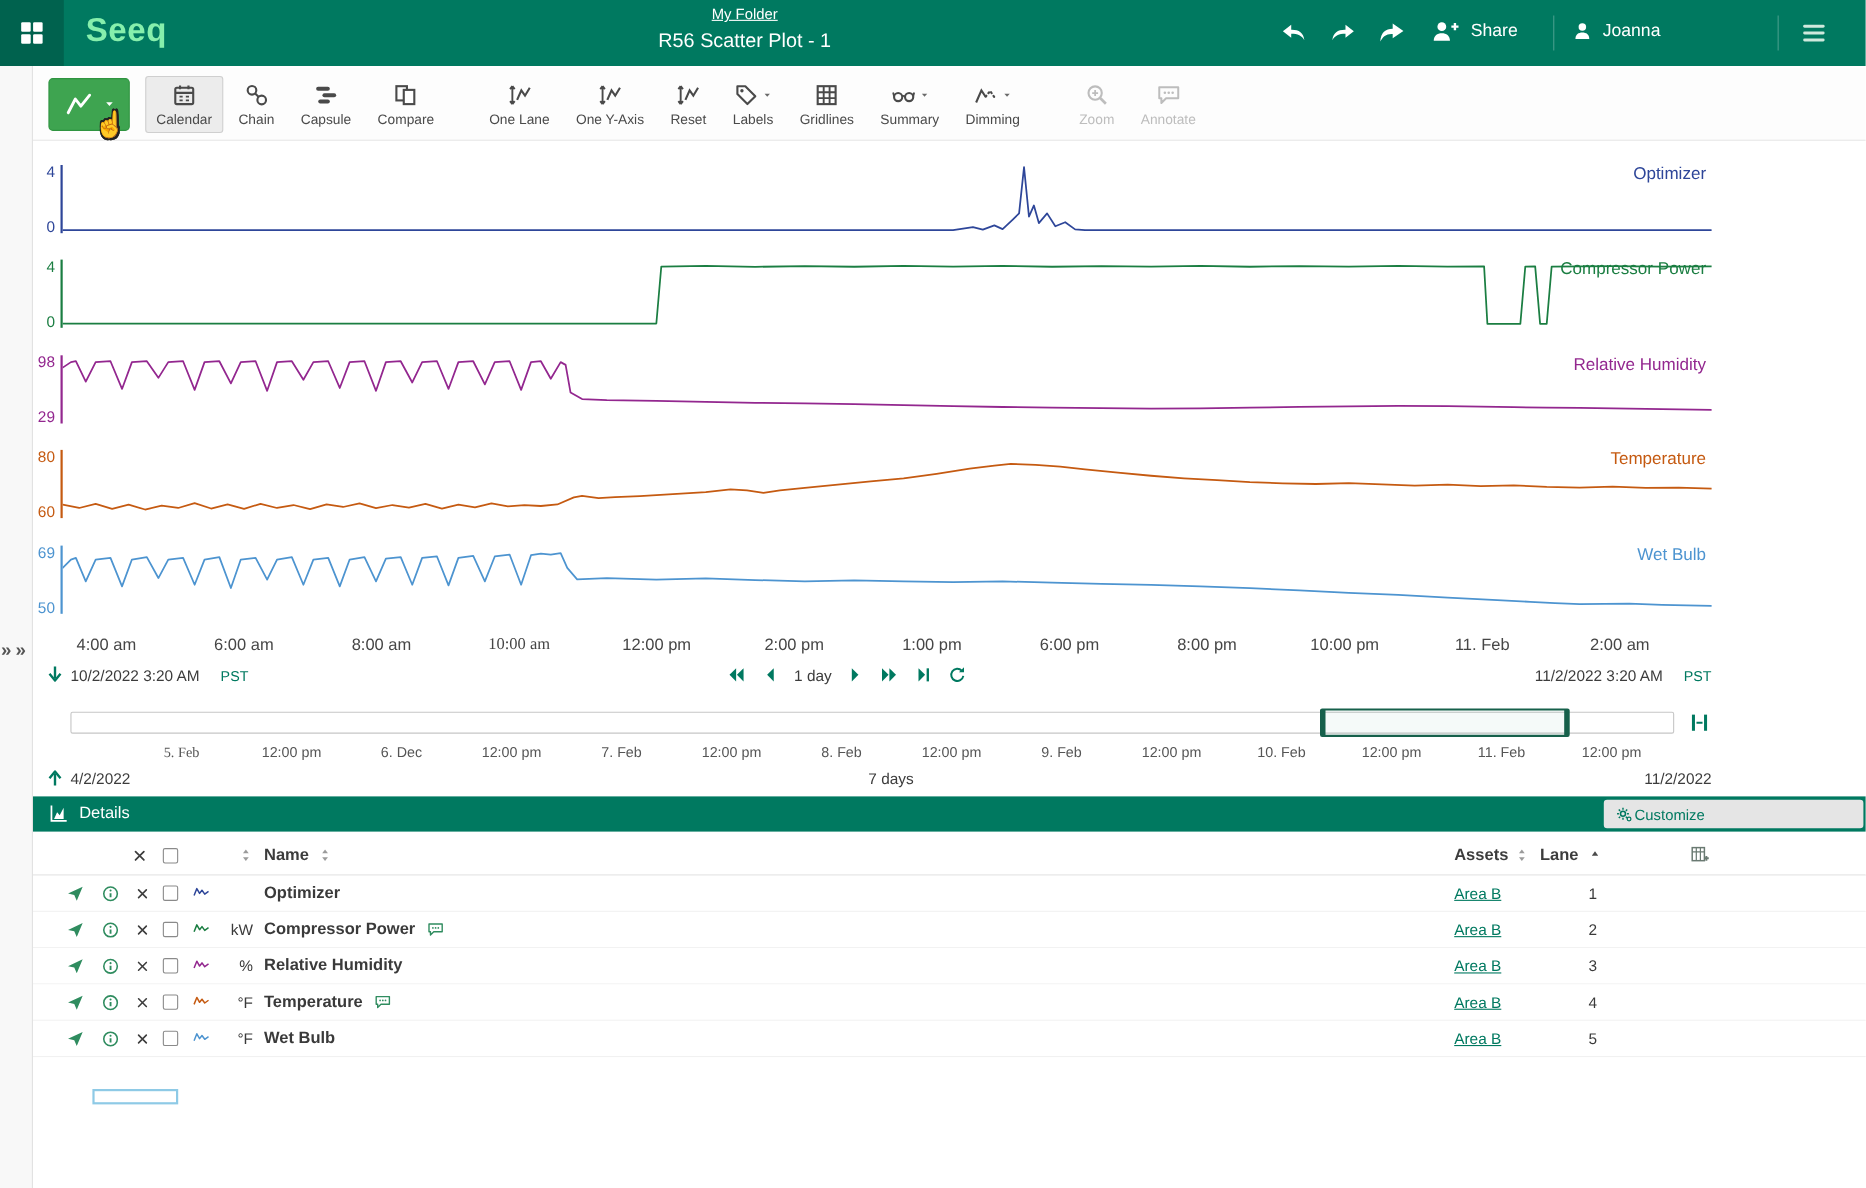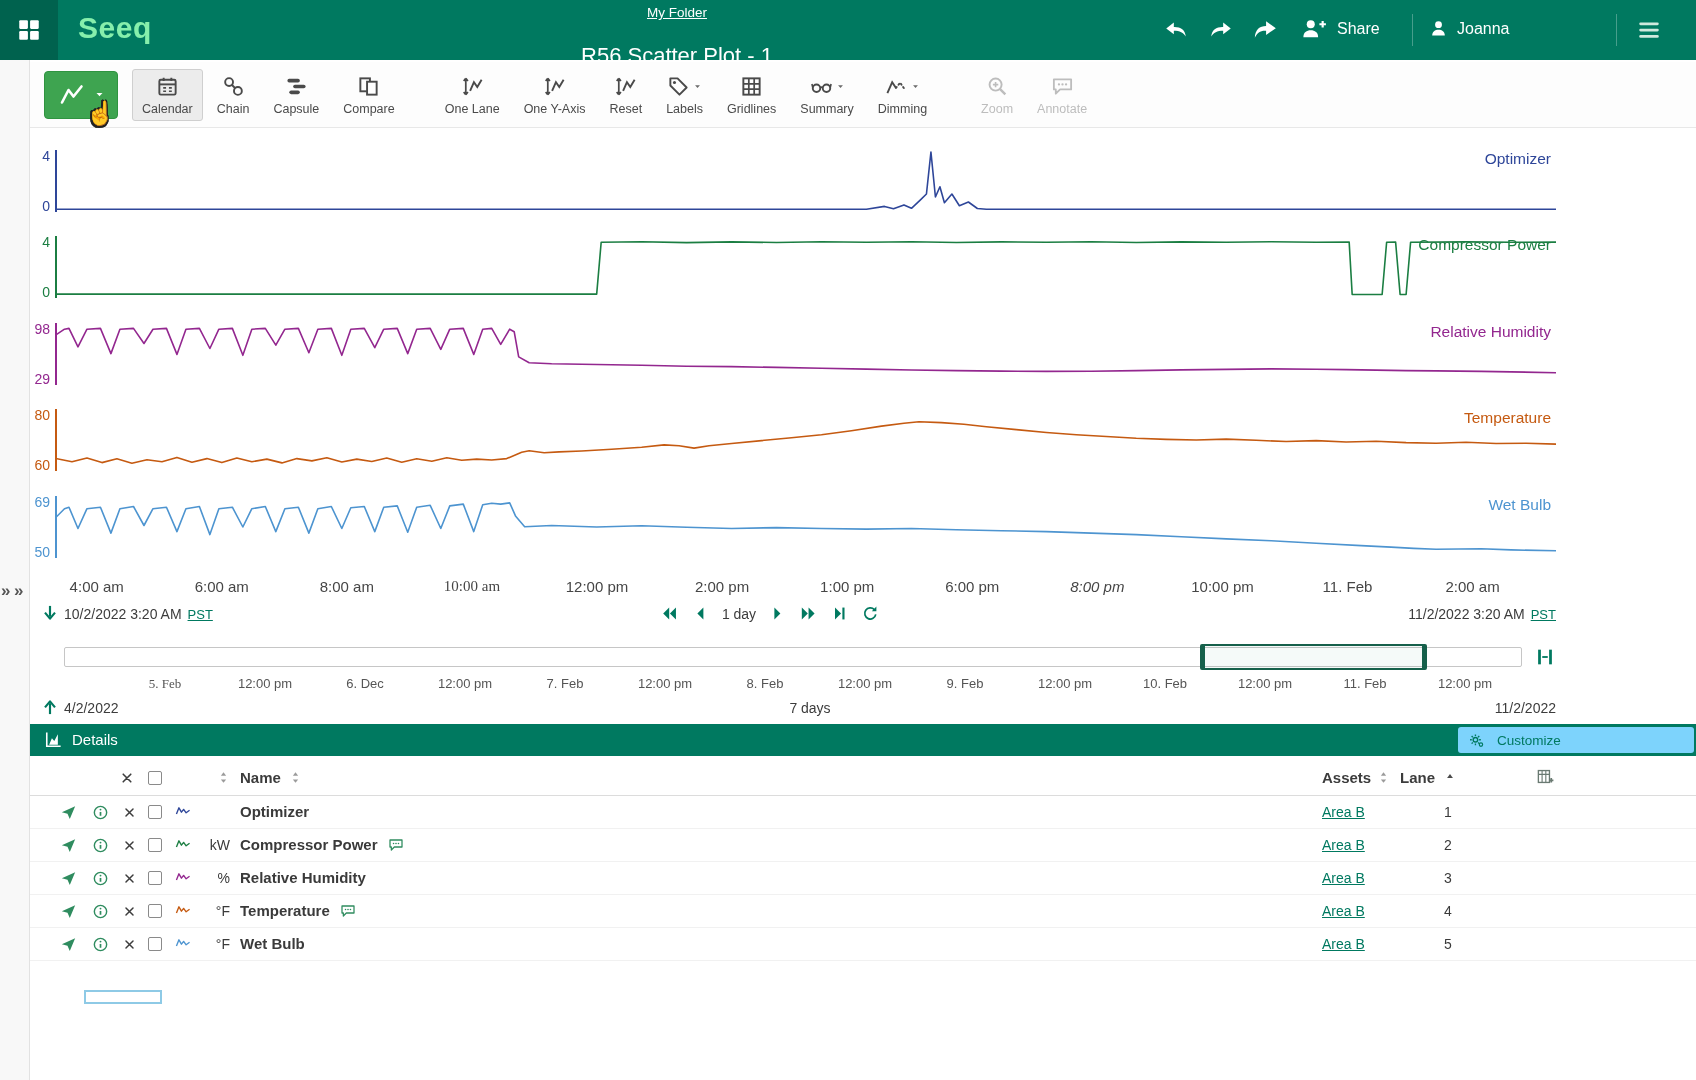--- a/index.html
+++ b/index.html
@@ -10,21 +10,21 @@
   #page{position:relative;width:1696px;height:1080px;background:#fff}
   svg{display:block}
 
   
   .hdr{position:absolute;left:0;top:0;width:1696px;height:60px;background:var(--seeq)}
   .apps{position:absolute;left:0;top:0;width:58px;height:60px;background:var(--seeq-dark);display:flex;align-items:center;justify-content:center;color:#fff;cursor:pointer}
   .apps .aico{width:26px;height:26px}
   .logo{position:absolute;left:78px;top:11px;color:#86efac;font-size:30px;font-weight:bold;letter-spacing:.5px;cursor:pointer}
   .crumbs{position:absolute;left:677px;top:5px;transform:translateX(-50%);text-align:center;color:#fff}
   .crumb-link{font-size:13.5px;font-weight:normal;text-decoration:underline;cursor:pointer;white-space:nowrap}
-  .doc-title{font-size:22px;margin-top:23px;white-space:nowrap}
+  .doc-title{font-size:18px;margin-top:7px;white-space:nowrap}
   .hic{position:absolute;top:17px;width:26px;height:26px;color:#fff;cursor:pointer}
   .share-grp{position:absolute;left:1300px;top:16px;display:flex;align-items:center;gap:9px;color:#fff;font-size:16px;cursor:pointer}
   .share-grp .pico{width:28px;height:26px}
   .user-grp{position:absolute;left:1428px;top:18px;display:flex;align-items:center;gap:8px;color:#fff;font-size:16px;cursor:pointer}
   .user-grp .pico2{width:21px;height:21px}
   .vdiv{position:absolute;top:14px;height:32px;border-left:1px solid rgba(255,255,255,.28)}
   .ham{color:#cfe9dd}
 
   
   .strip{position:absolute;left:0;top:60px;width:30px;height:1020px;background:#f8f8f8;border-right:1px solid #e2e2e2}
@@ -55,35 +55,35 @@
   .plot{position:absolute;overflow:visible}
   .plot svg{position:absolute;left:0;top:0;width:100%;height:100%}
   .lanelbl{position:absolute;right:5px;top:0;font-size:15.5px;white-space:nowrap}
   .xtick{position:absolute;top:578px;transform:translateX(-50%);font-size:15px;color:#464646;white-space:nowrap}
 
   
   .agic{position:absolute;width:20px;height:20px;color:var(--seeq)}
   .r-ic{width:19px;height:19px;color:var(--seeq);cursor:pointer;flex:none}
   .rng-start,.rng-end{position:absolute;font-size:14px;color:var(--ink);white-space:nowrap}
   .rng-end{text-align:right}
-  .tz{color:var(--seeq);text-decoration:underline;cursor:pointer;margin-left:6px;font-size:13px}
+  .tz{color:var(--seeq);cursor:pointer;margin-left:19px;font-size:13px}
   .rng-ctr{position:absolute;display:flex;align-items:center;gap:12px;transform:translateX(-50%)}
   .dur{font-size:14px;color:var(--ink);cursor:pointer}
 
   
   .ov-track{position:absolute;left:64px;top:647px;width:1458px;height:20px;border:1px solid #c6c6c6;border-radius:2px;background:#fff;cursor:pointer}
   .ov-sel{position:absolute;top:644px;height:26px;border:2px solid #16604b;border-left-width:5px;border-right-width:5px;border-radius:2px;background:rgba(0,121,96,0.04);cursor:grab}
   .ovtick{position:absolute;top:676px;transform:translateX(-50%);font-size:13px;color:#555;white-space:nowrap}
   .ov-start,.ov-dur,.ov-end{position:absolute;font-size:14px;color:var(--ink);white-space:nowrap}
 
   
   .dbar{position:absolute;left:30px;top:724px;width:1666px;height:32px;background:var(--seeq);color:#fff}
   .dico{position:absolute;left:14px;top:6px;width:19px;height:19px;color:#fff}
   .dtitle{position:absolute;left:42px;top:7px;font-size:15px}
-  .customize{position:absolute;left:1428px;top:3px;right:2px;height:26px;background:#7dd3fc;border-radius:3px;display:flex;align-items:center;gap:12px;padding-left:10px;color:var(--seeq);font-size:13.5px;cursor:pointer}
+  .customize{position:absolute;left:1428px;top:3px;right:2px;height:26px;background:#e5e5e5;border-radius:3px;display:flex;align-items:center;gap:1px;padding-left:10px;color:var(--seeq);font-size:13.5px;cursor:pointer}
   .customize .gico{width:17px;height:17px}
 
   
   .thead{position:absolute;left:30px;top:760px;width:1666px;height:36px;border-bottom:1px solid #dcdcdc;background:#fff}
   .hcell{position:absolute;top:9px}
   .th-label{font-size:15px;font-weight:bold;color:var(--ink);cursor:pointer;white-space:nowrap}
   .sortic{width:15px;height:15px;color:#9b9b9b;cursor:pointer}
   .sortupic{width:14px;height:14px;color:#4a4a4a;cursor:pointer}
   .xh{width:14px;height:14px;color:#3d3d3d;cursor:pointer}
   .addc{width:19px;height:19px;color:#6a7a72;cursor:pointer}
@@ -398,21 +398,21 @@
     </div>
   <div id="xticks">
       <span class="xtick" style="left: 96.7278px;">4:00 am</span>
       <span class="xtick" style="left: 221.761px;">6:00 am</span>
       <span class="xtick" style="left: 346.794px;">8:00 am</span>
       <span class="xtick" style="left: 471.978px; font-family: Liberation Serif, serif;">10:00 am</span>
       <span class="xtick" style="left: 597.011px;">12:00 pm</span>
       <span class="xtick" style="left: 722.044px;">2:00 pm</span>
       <span class="xtick" style="left: 847.228px;">1:00 pm</span>
       <span class="xtick" style="left: 972.261px;">6:00 pm</span>
-      <span class="xtick" style="left: 1097.29px; font-style: italic;">8:00 pm</span>
+      <span class="xtick" style="left: 1097.29px;">8:00 pm</span>
       <span class="xtick" style="left: 1222.48px;">10:00 pm</span>
       <span class="xtick" style="left: 1347.51px;">11. Feb</span>
       <span class="xtick" style="left: 1472.54px;">2:00 am</span>
     </div>
 
   <span class="agic" style="left:40px;top:603px">
       <svg viewBox="0 0 24 24" width="100%" height="100%">
         <path d="M12 3.5 V16.5" stroke="currentColor" stroke-width="2.6"></path>
         <path d="M6 11.5 L12 18.8 L18 11.5" fill="none" stroke="currentColor" stroke-width="2.6" stroke-linejoin="round"></path>
       </svg>

